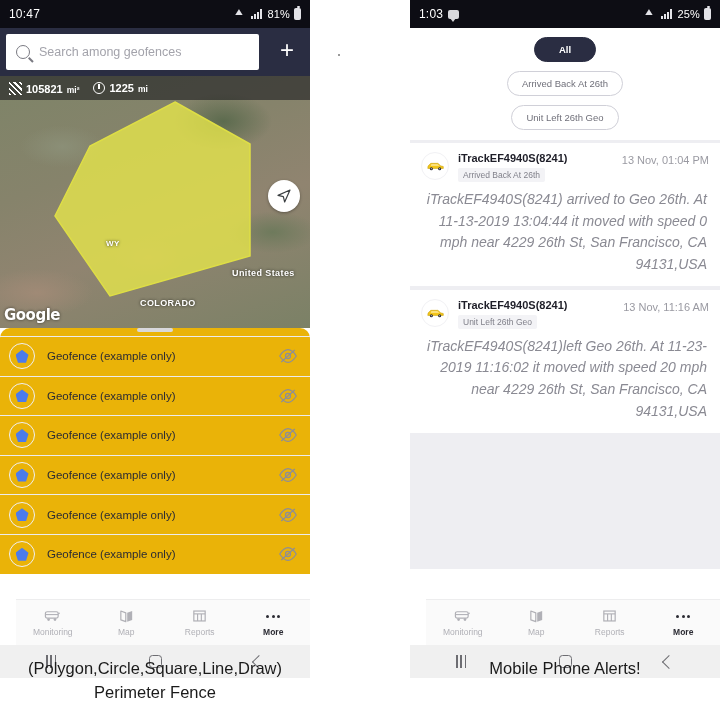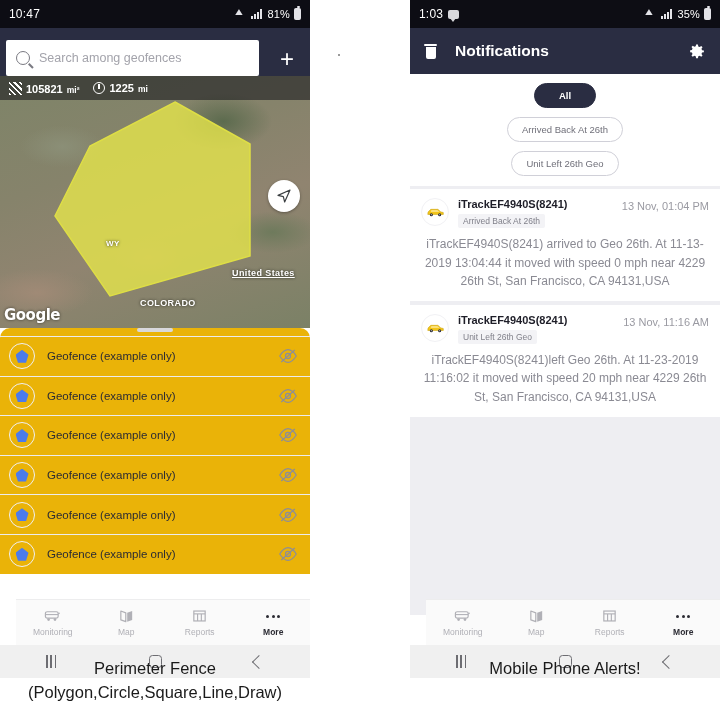--- a/index.html
+++ b/index.html
@@ -33,21 +33,21 @@
   .ico-sig { width:12px; height:10px; display:inline-flex; align-items:flex-end; gap:1px; }
   .ico-sig i { width:2px; background:#e3e3e8; display:block; }
   .ico-sig i:nth-child(1){height:3px}.ico-sig i:nth-child(2){height:5px}
   .ico-sig i:nth-child(3){height:7px}.ico-sig i:nth-child(4){height:10px}
   .ico-batt { width:7px; height:12px; border:1.3px solid #e3e3e8; border-radius:1.5px; position:relative; background:#e3e3e8; }
   .ico-batt::before{ content:""; position:absolute; top:-3px; left:1.5px; width:3px; height:2px; background:#e3e3e8; border-radius:1px; }
 
   
   .appbar-search {
     height: 48px; background: #2a2d42;
-    display: flex; align-items: flex-end; padding: 0 8px 0 6px; gap: 13px;
+    display: flex; align-items: center; padding: 0 8px 0 6px; gap: 13px;
   }
   .search-box {
     flex: 1; height: 36px; background: #fff; border-radius: 2px;
     display: flex; align-items: center; padding: 0 10px; gap: 9px;
   }
   .search-ico { width: 14px; height: 14px; border: 1.6px solid #7a7a82; border-radius: 50%; position: relative; flex: 0 0 auto;}
   .search-ico::after { content:""; position:absolute; right:-5px; bottom:-3px; width:6px; height:1.6px; background:#7a7a82; transform: rotate(45deg); }
   .search-ph { color: #a3a3ab; font-size: 12.5px; }
   .plus-btn { width: 30px; height: 30px; color:#fff; font-size: 24px; font-weight: 300; line-height: 26px; text-align: center; cursor: pointer; }
 
@@ -75,21 +75,21 @@
   .ico-peri::after{ content:""; position:absolute; left:4px; top:1px; width:1.4px; height:5px; background:#fff; }
   .stat .unit { font-size: 8.5px; font-weight: bold; }
   .map-nav-btn {
     position: absolute; top: 104px; left: 268px; width: 32px; height: 32px;
     background: #fff; border-radius: 50%; display:flex; align-items:center; justify-content:center;
     box-shadow: 0 1px 3px rgba(0,0,0,.35); cursor: pointer;
   }
   .map-nav-btn svg { width: 16px; height: 16px; }
   .geofence-poly { position: absolute; left: 0; top: 0; width: 310px; height: 252px; }
   .map-lbl { position: absolute; color: #fff; font-size: 9px; font-weight: bold; text-shadow: 0 0 3px rgba(0,0,0,.75); letter-spacing:.4px; }
-  .lbl-us { left: 232px; top: 268px; text-decoration: underline; }
+  .lbl-us { left: 232px; top: 268px; }
   .lbl-co { left: 140px; top: 298px; }
   .lbl-wy { left: 106px; top: 163px; font-size: 8px; }
   .gmap-logo { position: absolute; left: 4px; bottom: 4px; color: #fff; font-size: 15px;
       font-family: "DejaVu Sans", sans-serif; font-weight: bold; text-shadow: 0 0 3px rgba(0,0,0,.6); letter-spacing:-.5px; }
 
   
   .sheet { background: #eab308; border-top-left-radius: 10px; border-top-right-radius: 10px;
       margin-top: -8px; position: relative; z-index: 3; }
   .sheet-handle { width: 36px; height: 4px; background: #d8d8dc; border-radius: 2px; margin: 8px auto 4px; cursor: grab; }
   .geo-list { }
@@ -141,21 +141,21 @@
   .ncard { background: #fff; padding: 9px 11px 10px; margin-bottom: 4px; }
   .ncard-top { display: flex; align-items: flex-start; gap: 9px; }
   .car-av { width: 28px; height: 28px; border-radius: 50%; border: 1px solid #f1f1f4; flex: 0 0 auto;
       display:flex; align-items:center; justify-content:center; }
   .car-av svg { width: 19px; height: 12px; }
   .ncard-mid { flex: 1; min-width: 0; }
   .ncard-title { font-size: 11px; font-weight: bold; color: #1e1e28; }
   .ncard-badge { display: inline-block; margin-top: 4px; font-size: 8.5px; color: #80808a;
       background: #f3f3f6; border-radius: 2px; padding: 2px 5px; }
   .ncard-time { font-size: 11px; color: #9a9aa2; padding-top: 2px; white-space: nowrap; }
-  .ncard-desc { margin-top: 7px; font-size: 12px; color: #8a8a93; line-height: 1.55; text-align: center; padding: 0 2px; }
+  .ncard-desc { margin-top: 7px; font-size: 14px; color: #8a8a93; line-height: 1.55; text-align: right; padding: 0 2px; font-style: italic; }
 
   
   .caption { position: absolute; text-align: center; font-family: "Liberation Sans", sans-serif;
       font-size: 16.5px; color: #1a1a1a; line-height: 1.45; }
   .cap-left  { left: 0;   top: 657px; width: 310px; }
   .cap-right { left: 410px; top: 657px; width: 310px; }
   .dot-artifact { position: absolute; left: 338px; top: 54px; width: 2px; height: 2px; background: #9a9a9a; }
 </style>
 </head>
 <body>
@@ -345,34 +345,25 @@
         <span class="ico-msg"></span>
       </div>
       <div class="sb-right">
         <span class="ico-wifi"></span>
         <span class="ico-sig">
             <i></i>
             <i></i>
             <i></i>
             <i></i>
           </span>
-        <span>35%</span>
+        <span>25%</span>
         <span class="ico-batt"></span>
       </div>
     </div>
 
-    <div class="appbar-notif">
-      <span class="trash"></span>
-      <span class="notif-title">Notifications</span>
-      <span class="gear">
-        <svg viewBox="0 0 24 24">
-            <path d="M12 8.2a3.8 3.8 0 100 7.6 3.8 3.8 0 000-7.6zm9 5.1v-2.6l-2.6-.5a6.9 6.9 0 00-.8-2l1.5-2.2-1.8-1.8-2.2 1.5a6.9 6.9 0 00-2-.8L12.6 2h-2.6l-.5 2.6a6.9 6.9 0 00-2 .8L5.3 3.9 3.5 5.7 5 7.9a6.9 6.9 0 00-.8 2L1.6 10.4v2.6l2.6.5c.2.7.4 1.4.8 2l-1.5 2.2 1.8 1.8 2.2-1.5c.6.4 1.3.6 2 .8l.5 2.6h2.6l.5-2.6c.7-.2 1.4-.4 2-.8l2.2 1.5 1.8-1.8-1.5-2.2c.4-.6.6-1.3.8-2l2.6-.5z"></path>
-          </svg>
-      </span>
-    </div>
 
     <div class="chips">
       <div class="chip sel">All</div>
       <div class="chip">Arrived Back At 26th</div>
       <div class="chip">Unit Left 26th Geo</div>
     </div>
 
     <div class="notif-body">
       <div class="ncard">
         <div class="ncard-top">
@@ -461,20 +452,20 @@
           <i></i>
         </span>
       <span class="nav-home"></span>
       <span class="nav-back"></span>
     </div>
   </div>
 
   <div class="dot-artifact"></div>
 
   <div class="caption cap-left">
+    <div>(Polygon,Circle,Square,Line,Draw)</div>
     <div>Perimeter Fence</div>
-    <div>(Polygon,Circle,Square,Line,Draw)</div>
   </div>
   <div class="caption cap-right">
     <div>Mobile Phone Alerts!</div>
   </div>
 
 </div>
 
 </body></html>

